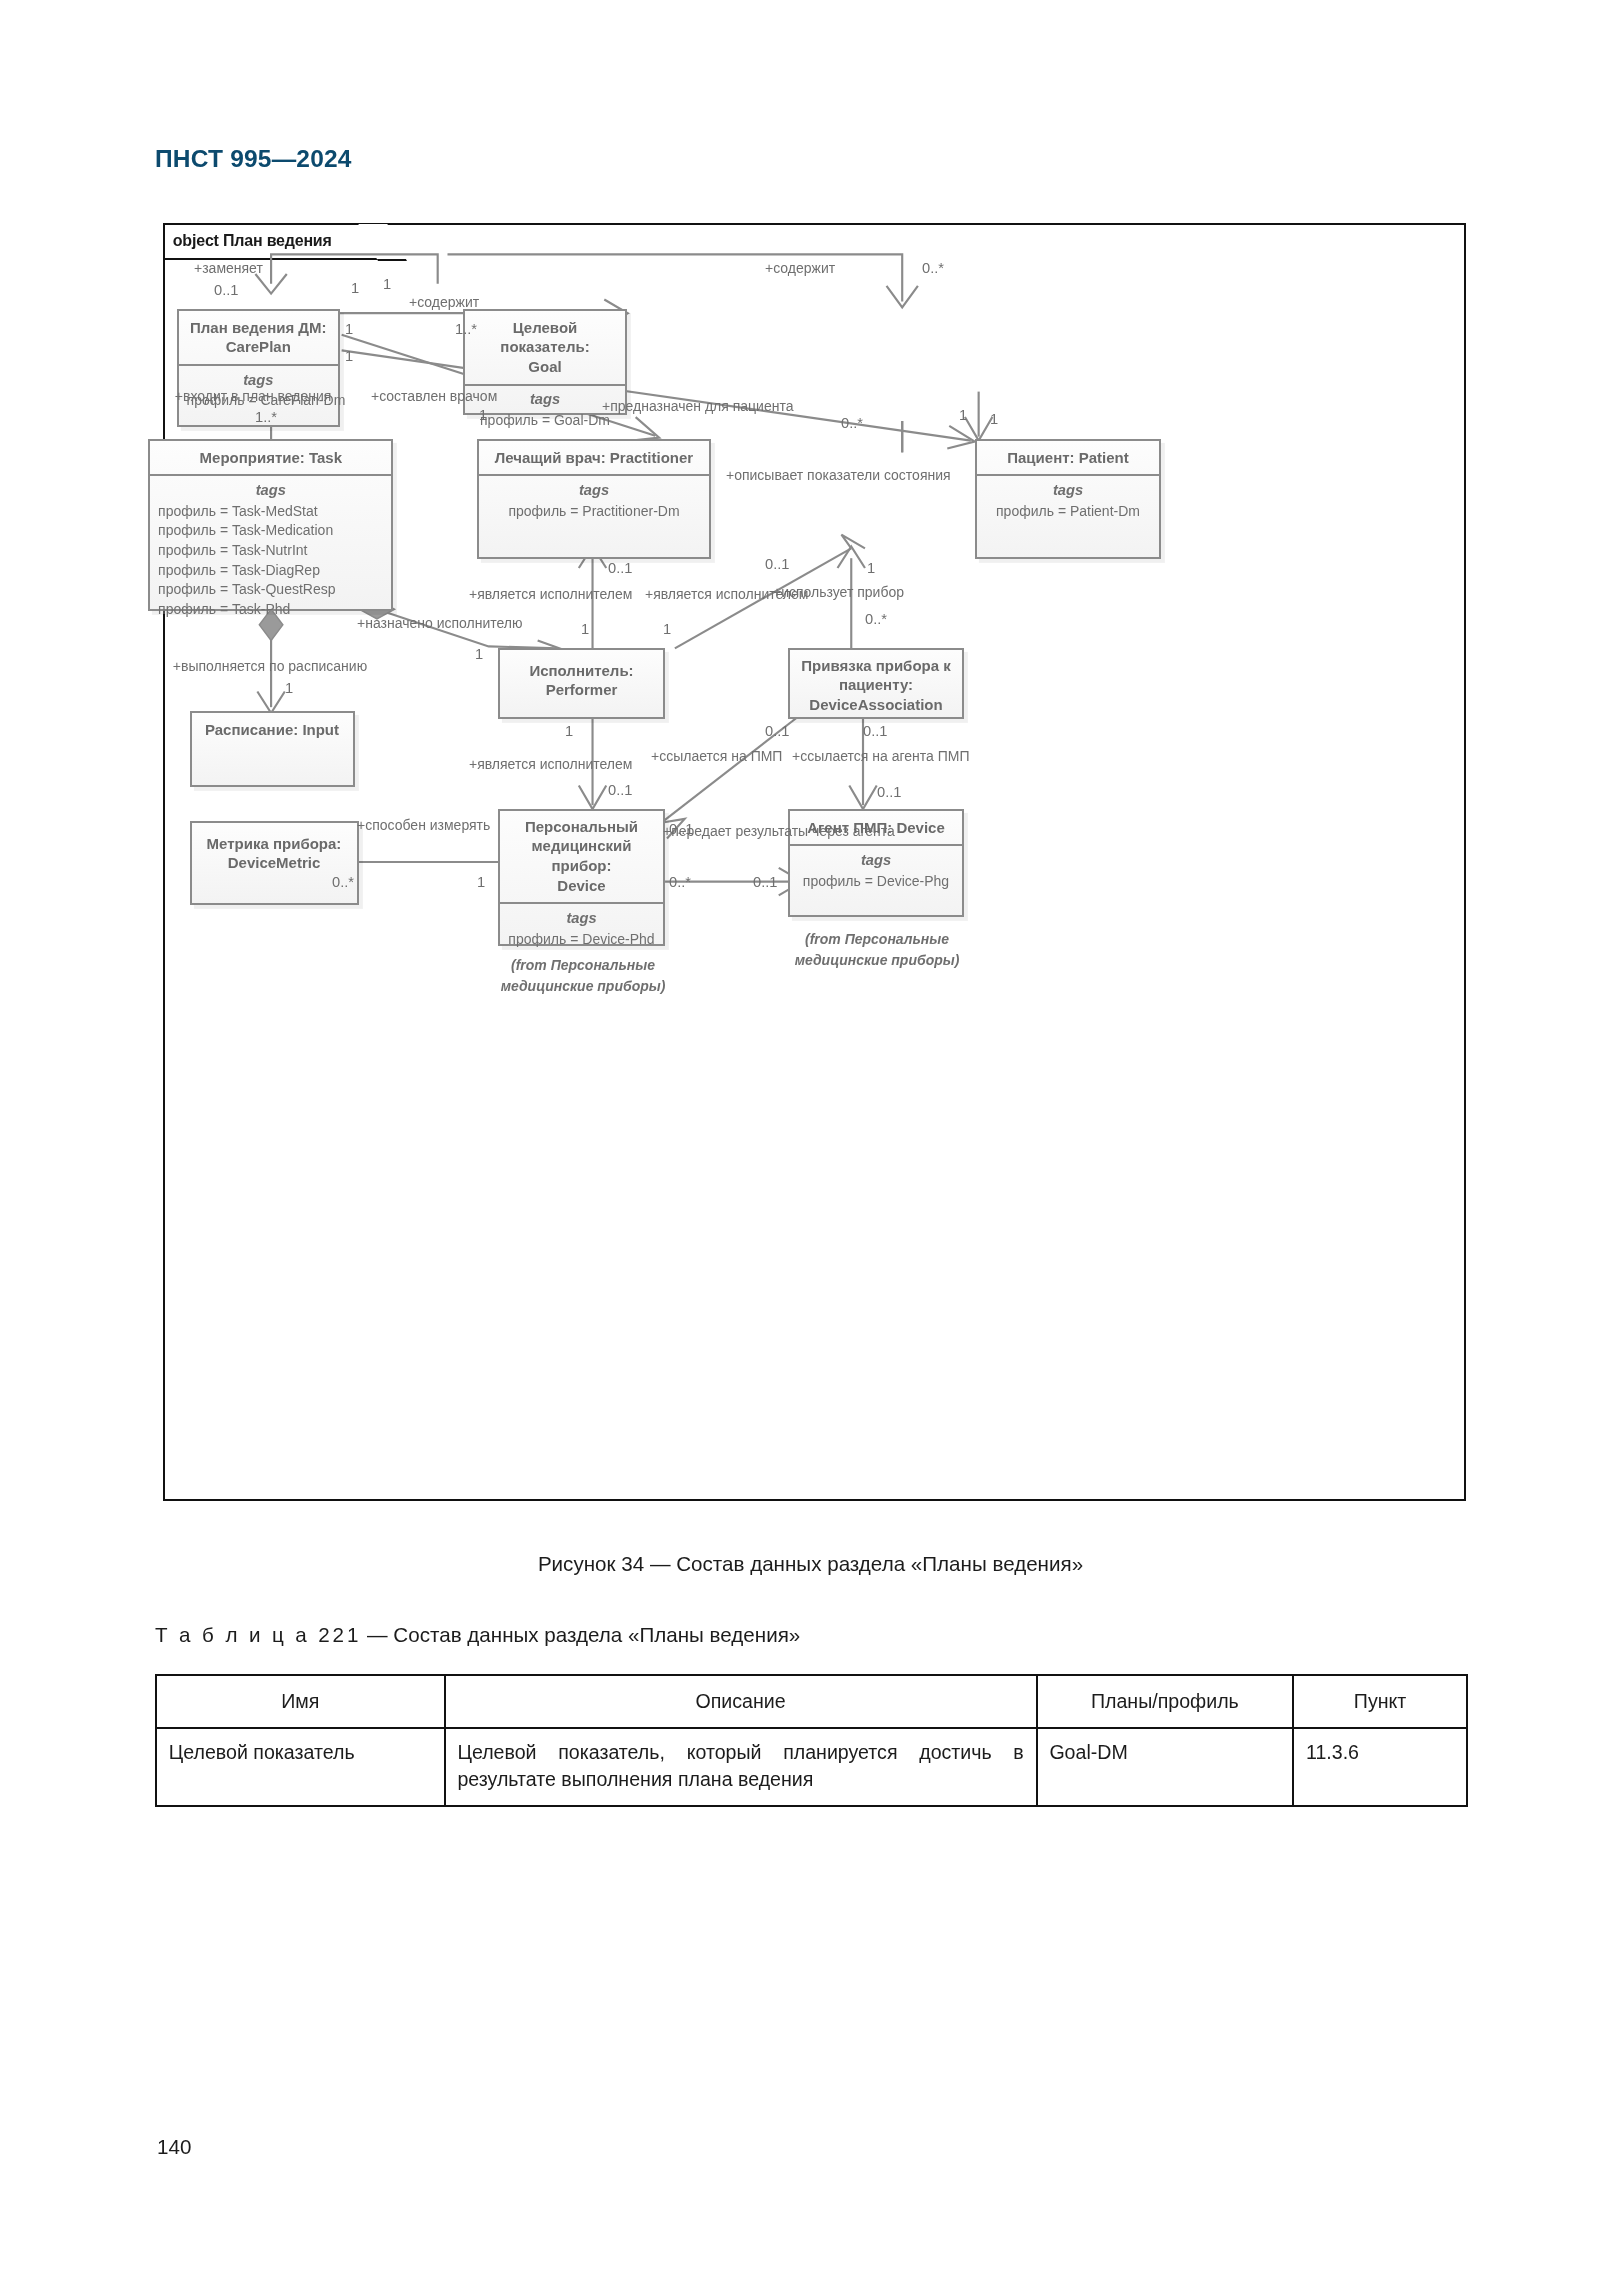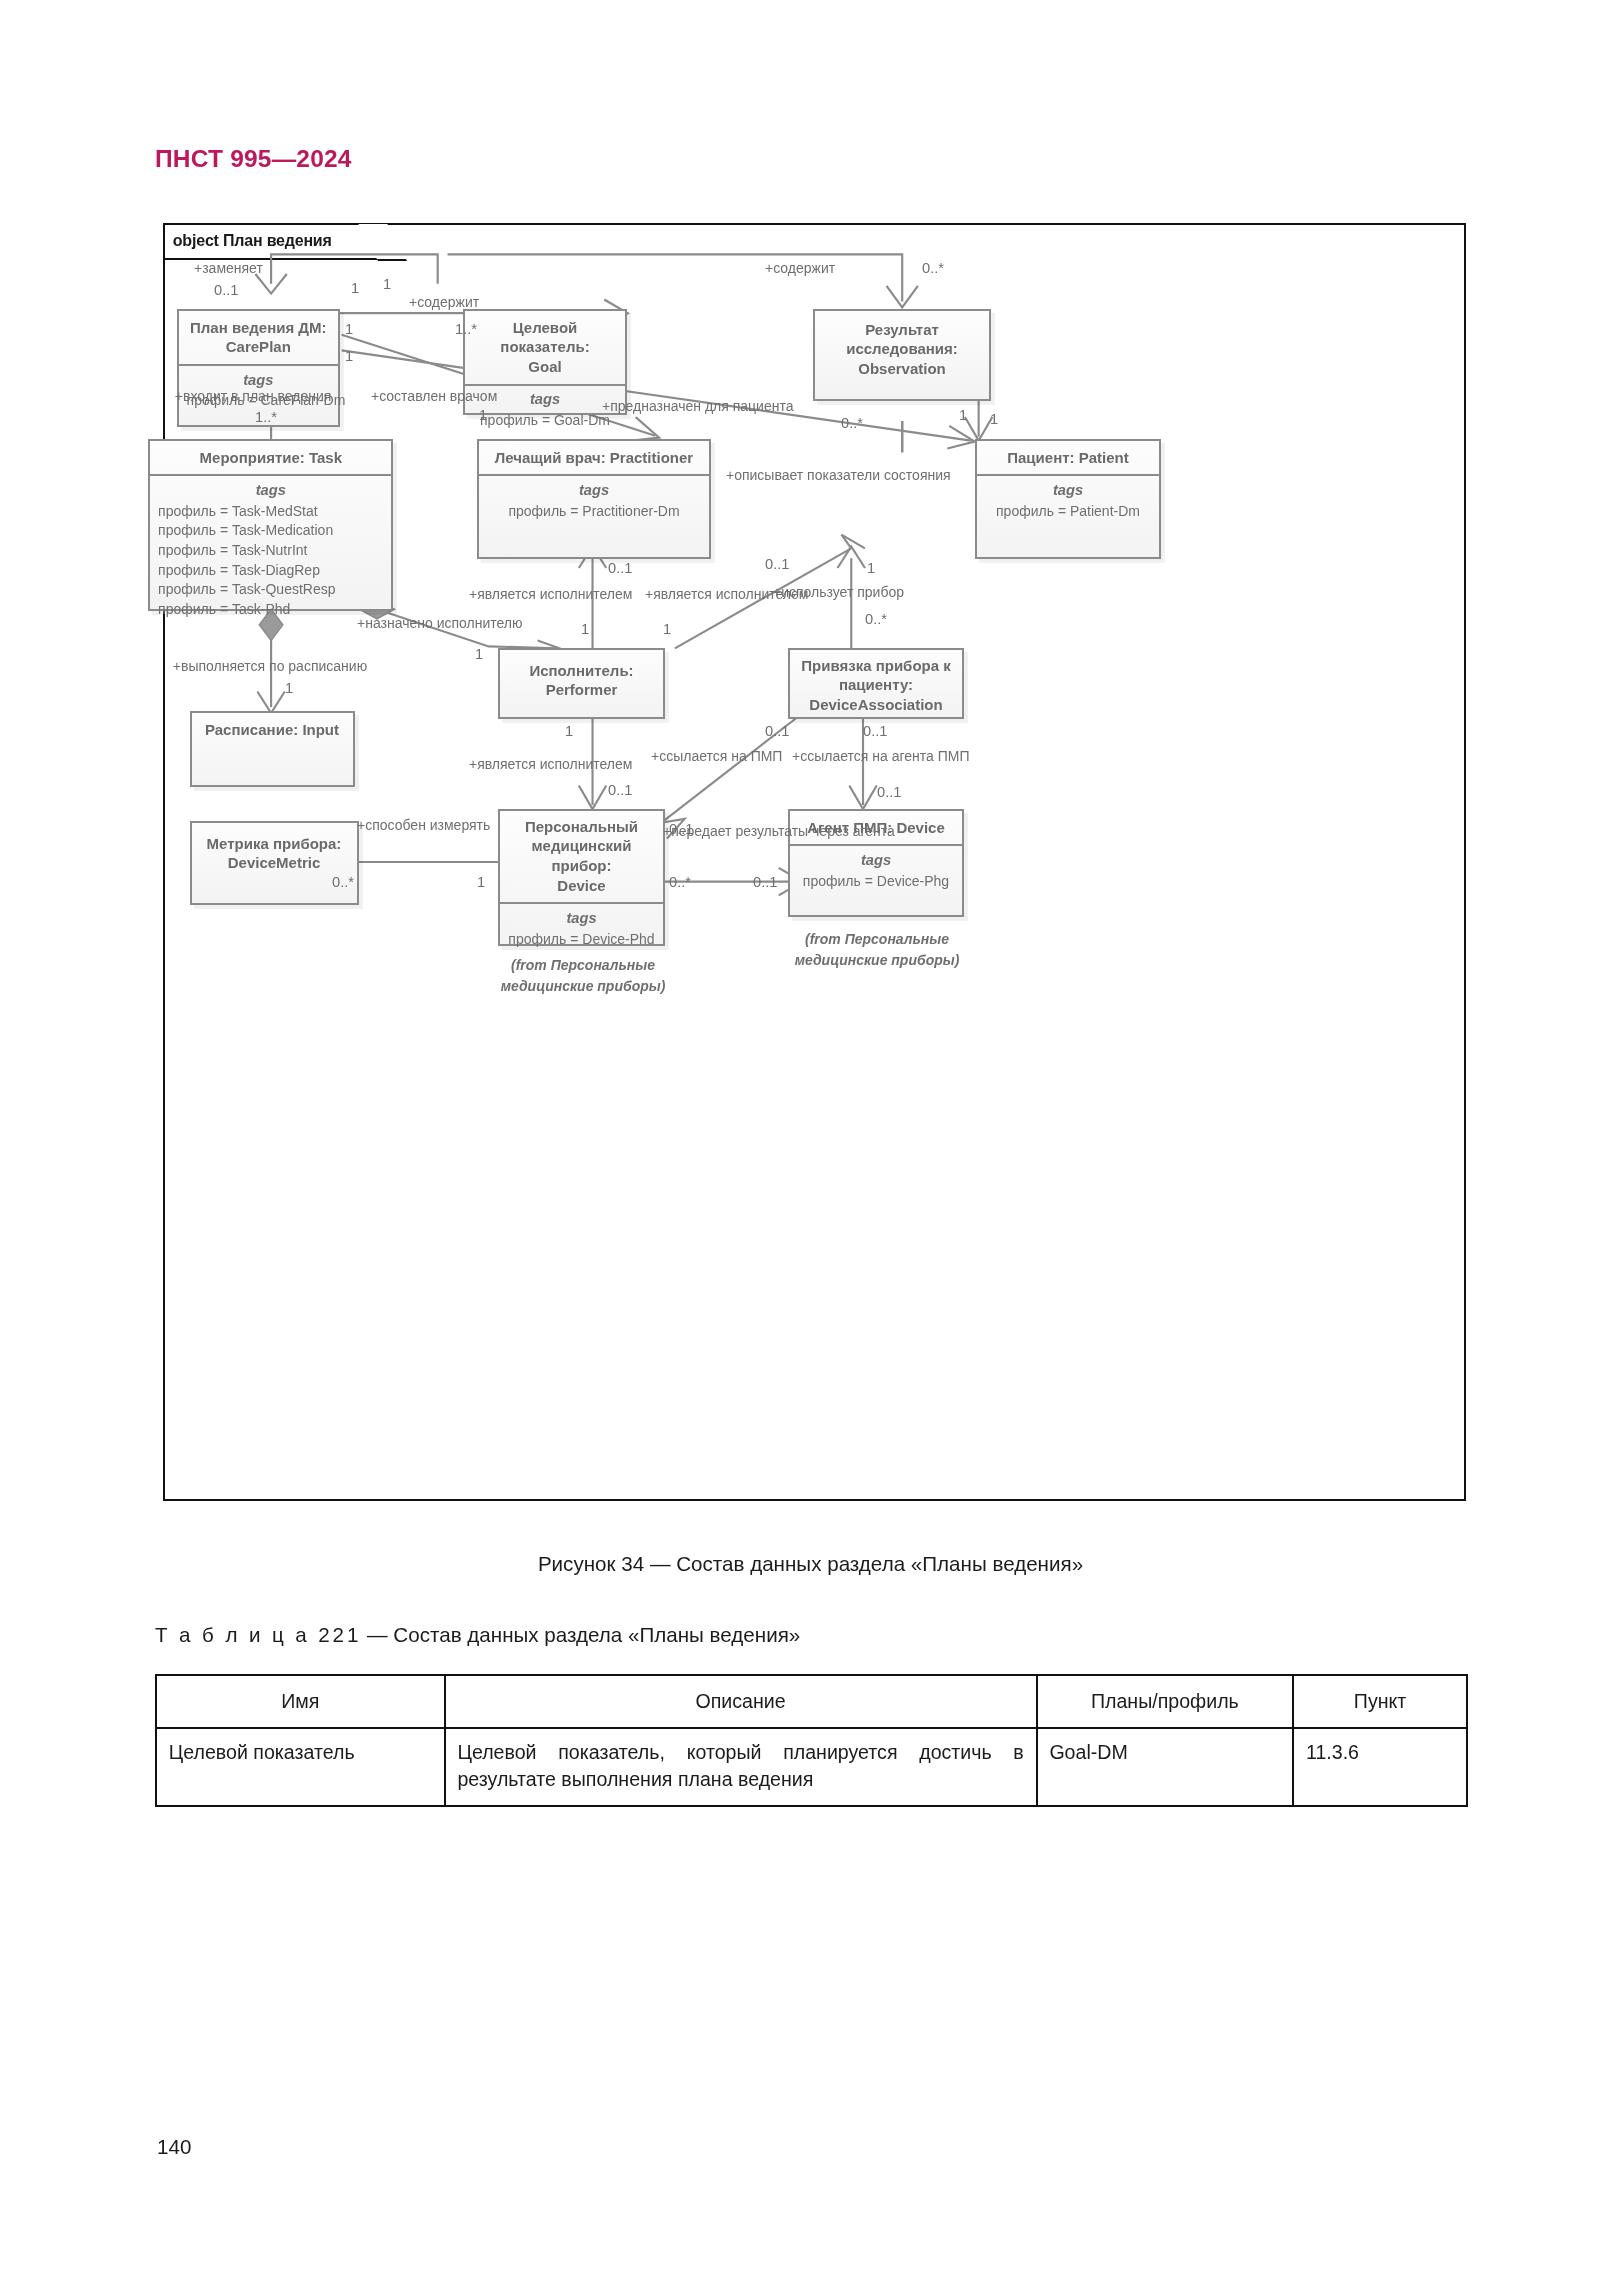--- a/index.html
+++ b/index.html
@@ -22,21 +22,21 @@
   }
 
   
   .doc-header {
     position: absolute;
     left: 155px;
     top: 145px;
     font-size: 24.5px;
     font-weight: bold;
     letter-spacing: 0.2px;
-    color: #be185d;
+    color: #0c4a6e;
   }
 
   
   .fig-frame {
     position: absolute;
     left: 163px;
     top: 223px;
     width: 1299px;
     height: 1274px;
     border: 2.9px solid #111;
@@ -295,27 +295,20 @@
       <div class="hdr">
         <span class="u">Целевой показатель:</span><br>
         <span class="u">Goal</span>
       </div>
       <div class="body">
         <div class="tags">tags</div>
         <div class="prof ctr">профиль = Goal-Dm</div>
       </div>
     </div>
 
-    <div class="uml" style="left:648px; top:84px; width:178px; height:92px;">
-      <div class="hdr" style="padding-top:8.8px;">
-        <span class="u">Результат</span><br>
-        <span class="u">исследования:</span><br>
-        <span class="u">Observation</span>
-      </div>
-    </div>
 
     <div class="uml compart" style="left:-16.7px; top:214px; width:245px; height:172px;">
       <div class="hdr">
         <span class="u">Мероприятие: Task</span>
       </div>
       <div class="body">
         <div class="tags">tags</div>
         <div class="prof">профиль = Task-MedStat</div>
         <div class="prof">профиль = Task-Medication</div>
         <div class="prof">профиль = Task-NutrInt</div>

